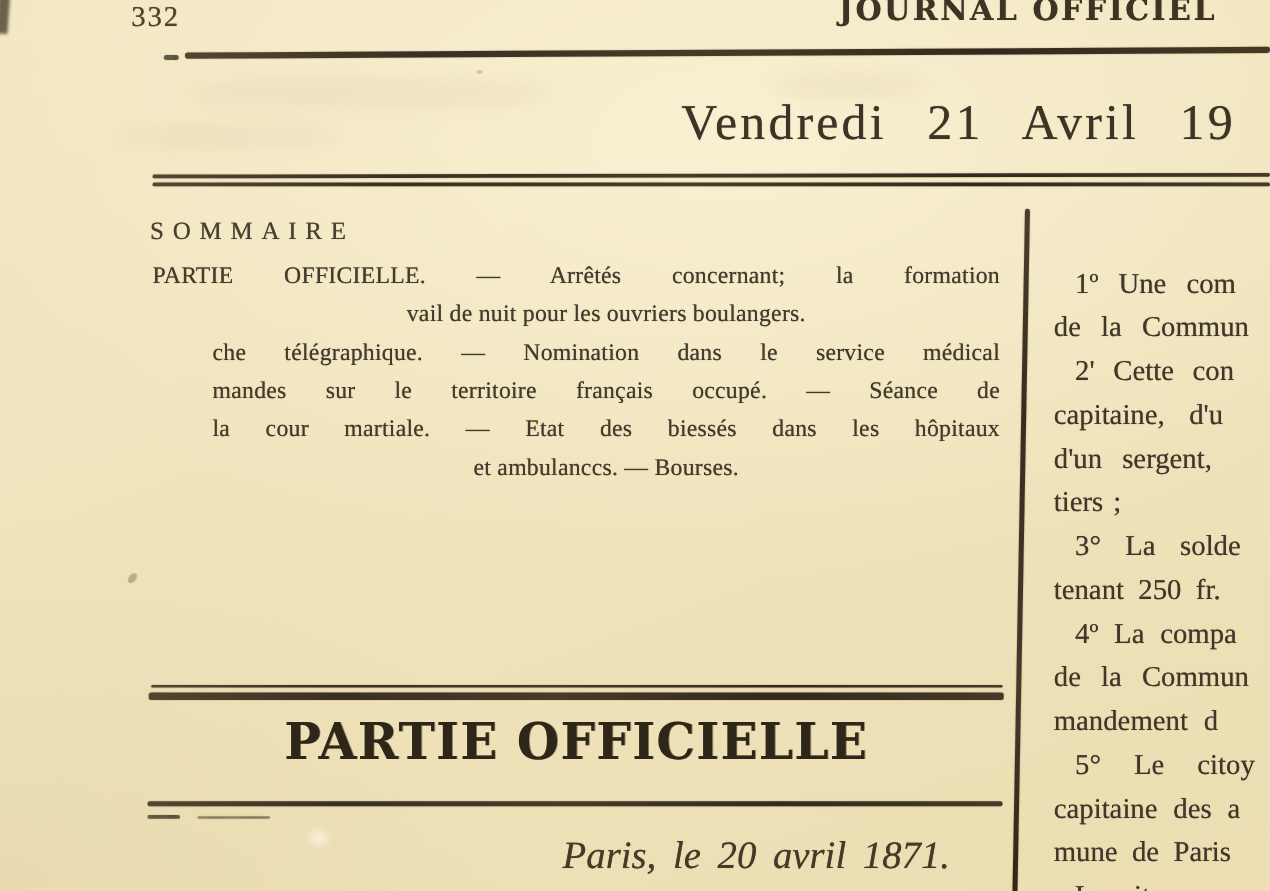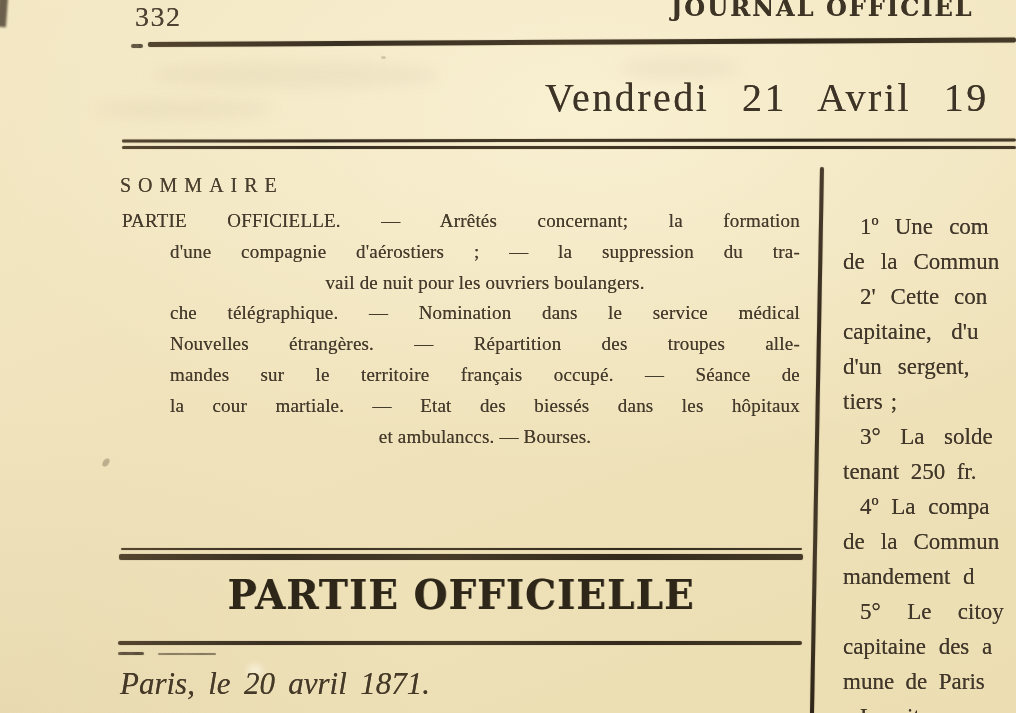--- a/index.html
+++ b/index.html
@@ -11,21 +11,21 @@
       radial-gradient(ellipse 950px 520px at 58% 16%, rgba(255,250,226,.55), rgba(255,250,226,0) 68%),
       radial-gradient(ellipse 700px 500px at 0% 100%, rgba(205,185,140,.18), rgba(205,185,140,0) 60%),
       linear-gradient(160deg,#f3e7c3 0%,#f0e3bc 45%,#ecdeb2 100%);
     font-family:"Liberation Serif","DejaVu Serif",serif;
     color:#43382a;
   }
   .abs{position:absolute;}
   .ink{text-shadow:0 0 .6px rgba(62,51,36,.75);}
 
   
-  .page-number{left:135px;top:1px;font-size:28px;letter-spacing:1.5px;color:#4e4233;}
+  .page-number{left:105px;top:1px;font-size:23px;letter-spacing:1.5px;color:#4e4233;}
   .masthead{left:671px;top:-7px;font-size:24px;font-weight:bold;letter-spacing:2px;color:#3e3425;
     font-family:"DejaVu Serif","Liberation Serif",serif;line-height:1.25;}
   .edition-date{left:545px;top:74px;font-size:40px;color:#3d3427;letter-spacing:2.5px;word-spacing:.5em;white-space:nowrap;}
 
   
   .rule{background:linear-gradient(90deg,#54452f,#3a3022 22%,#473b28 48%,#332a1c 74%,#453a27);border-radius:2px;box-shadow:0 0 1px rgba(59,49,34,.55);}
   .rule-top-tick{left:131px;top:44px;width:12px;height:4px;opacity:.8;}
   .rule-top{left:148px;top:42px;width:868px;height:5px;transform:rotate(-.3deg);transform-origin:left center;}
   .dbl-rule-a{left:122px;top:139px;width:894px;height:2.6px;transform:rotate(-.08deg);}
   .dbl-rule-b{left:122px;top:146px;width:894px;height:2.6px;}
@@ -39,21 +39,21 @@
   .sommaire-title{left:120px;top:174px;width:680px;font-size:20px;letter-spacing:7px;color:#493f2f;}
   .sommaire{left:122px;top:206px;width:678px;font-size:19px;line-height:30.8px;color:#443a2b;}
   .som-line{text-align:center;letter-spacing:.2px;}
   .som-line.just{text-align:justify;text-align-last:justify;}
   .som-line.ind{padding-left:48px;}
 
   
   .section-heading{left:120px;top:571px;width:682px;text-align:center;
     font-family:"DejaVu Serif","Liberation Serif",serif;font-weight:bold;font-size:39px;
     color:#2e2719;letter-spacing:1px;transform:scaleY(1.04);text-shadow:.7px 0 0 rgba(46,39,25,.45);}
-  .dateline{left:120px;top:666px;width:640px;text-align:left;font-style:italic;font-size:31px;color:#453928;word-spacing:.18em;}
+  .dateline{left:120px;top:666px;width:640px;text-align:right;font-style:italic;font-size:31px;color:#453928;word-spacing:.18em;}
 
   
   .column-divider{left:820px;top:167px;width:3.5px;height:548px;border-radius:2px;
     background:linear-gradient(#4a3d2c,#372c1e 30%,#453a28 70%,#2f2618);
     transform:rotate(1.05deg);transform-origin:top center;box-shadow:0 0 1px rgba(55,44,30,.6);}
   .right-col{left:843px;top:209px;width:420px;font-size:23px;line-height:35px;color:#40362a;}
   .rc-line{white-space:nowrap;}
   .rc-line.ind{padding-left:17px;}
 
   
@@ -79,24 +79,22 @@
 <div class="abs masthead ink">JOURNAL OFFICIEL</div>
 <div class="abs rule rule-top-tick"></div>
 <div class="abs rule rule-top"></div>
 <div class="abs edition-date ink">Vendredi 21 Avril 19</div>
 <div class="abs rule dbl-rule-a"></div>
 <div class="abs rule dbl-rule-b"></div>
 
 <div class="abs sommaire-title ink">SOMMAIRE</div>
 <div class="abs sommaire">
     <div class="som-line ink just">PARTIE OFFICIELLE. — Arrêtés concernant; la formation</div>
-    <div class="som-line ink ind just">d'une compagnie d'aérostiers ; — la suppression du tra-</div>
     <div class="som-line ink ind">vail de nuit pour les ouvriers boulangers.</div>
     <div class="som-line ink ind just">che télégraphique. — Nomination dans le service médical</div>
-    <div class="som-line ink ind just">Nouvelles étrangères. — Répartition des troupes alle-</div>
     <div class="som-line ink ind just">mandes sur le territoire français occupé. — Séance de</div>
     <div class="som-line ink ind just">la cour martiale. — Etat des biessés dans les hôpitaux</div>
     <div class="som-line ink ind">et ambulanccs. — Bourses.</div>
   </div>
 
 <div class="abs rule sec-rule-a"></div>
 <div class="abs rule sec-rule-b"></div>
 <div class="abs section-heading">PARTIE OFFICIELLE</div>
 <div class="abs rule sec-rule-c"></div>
 <div class="abs rule frag-a"></div>

